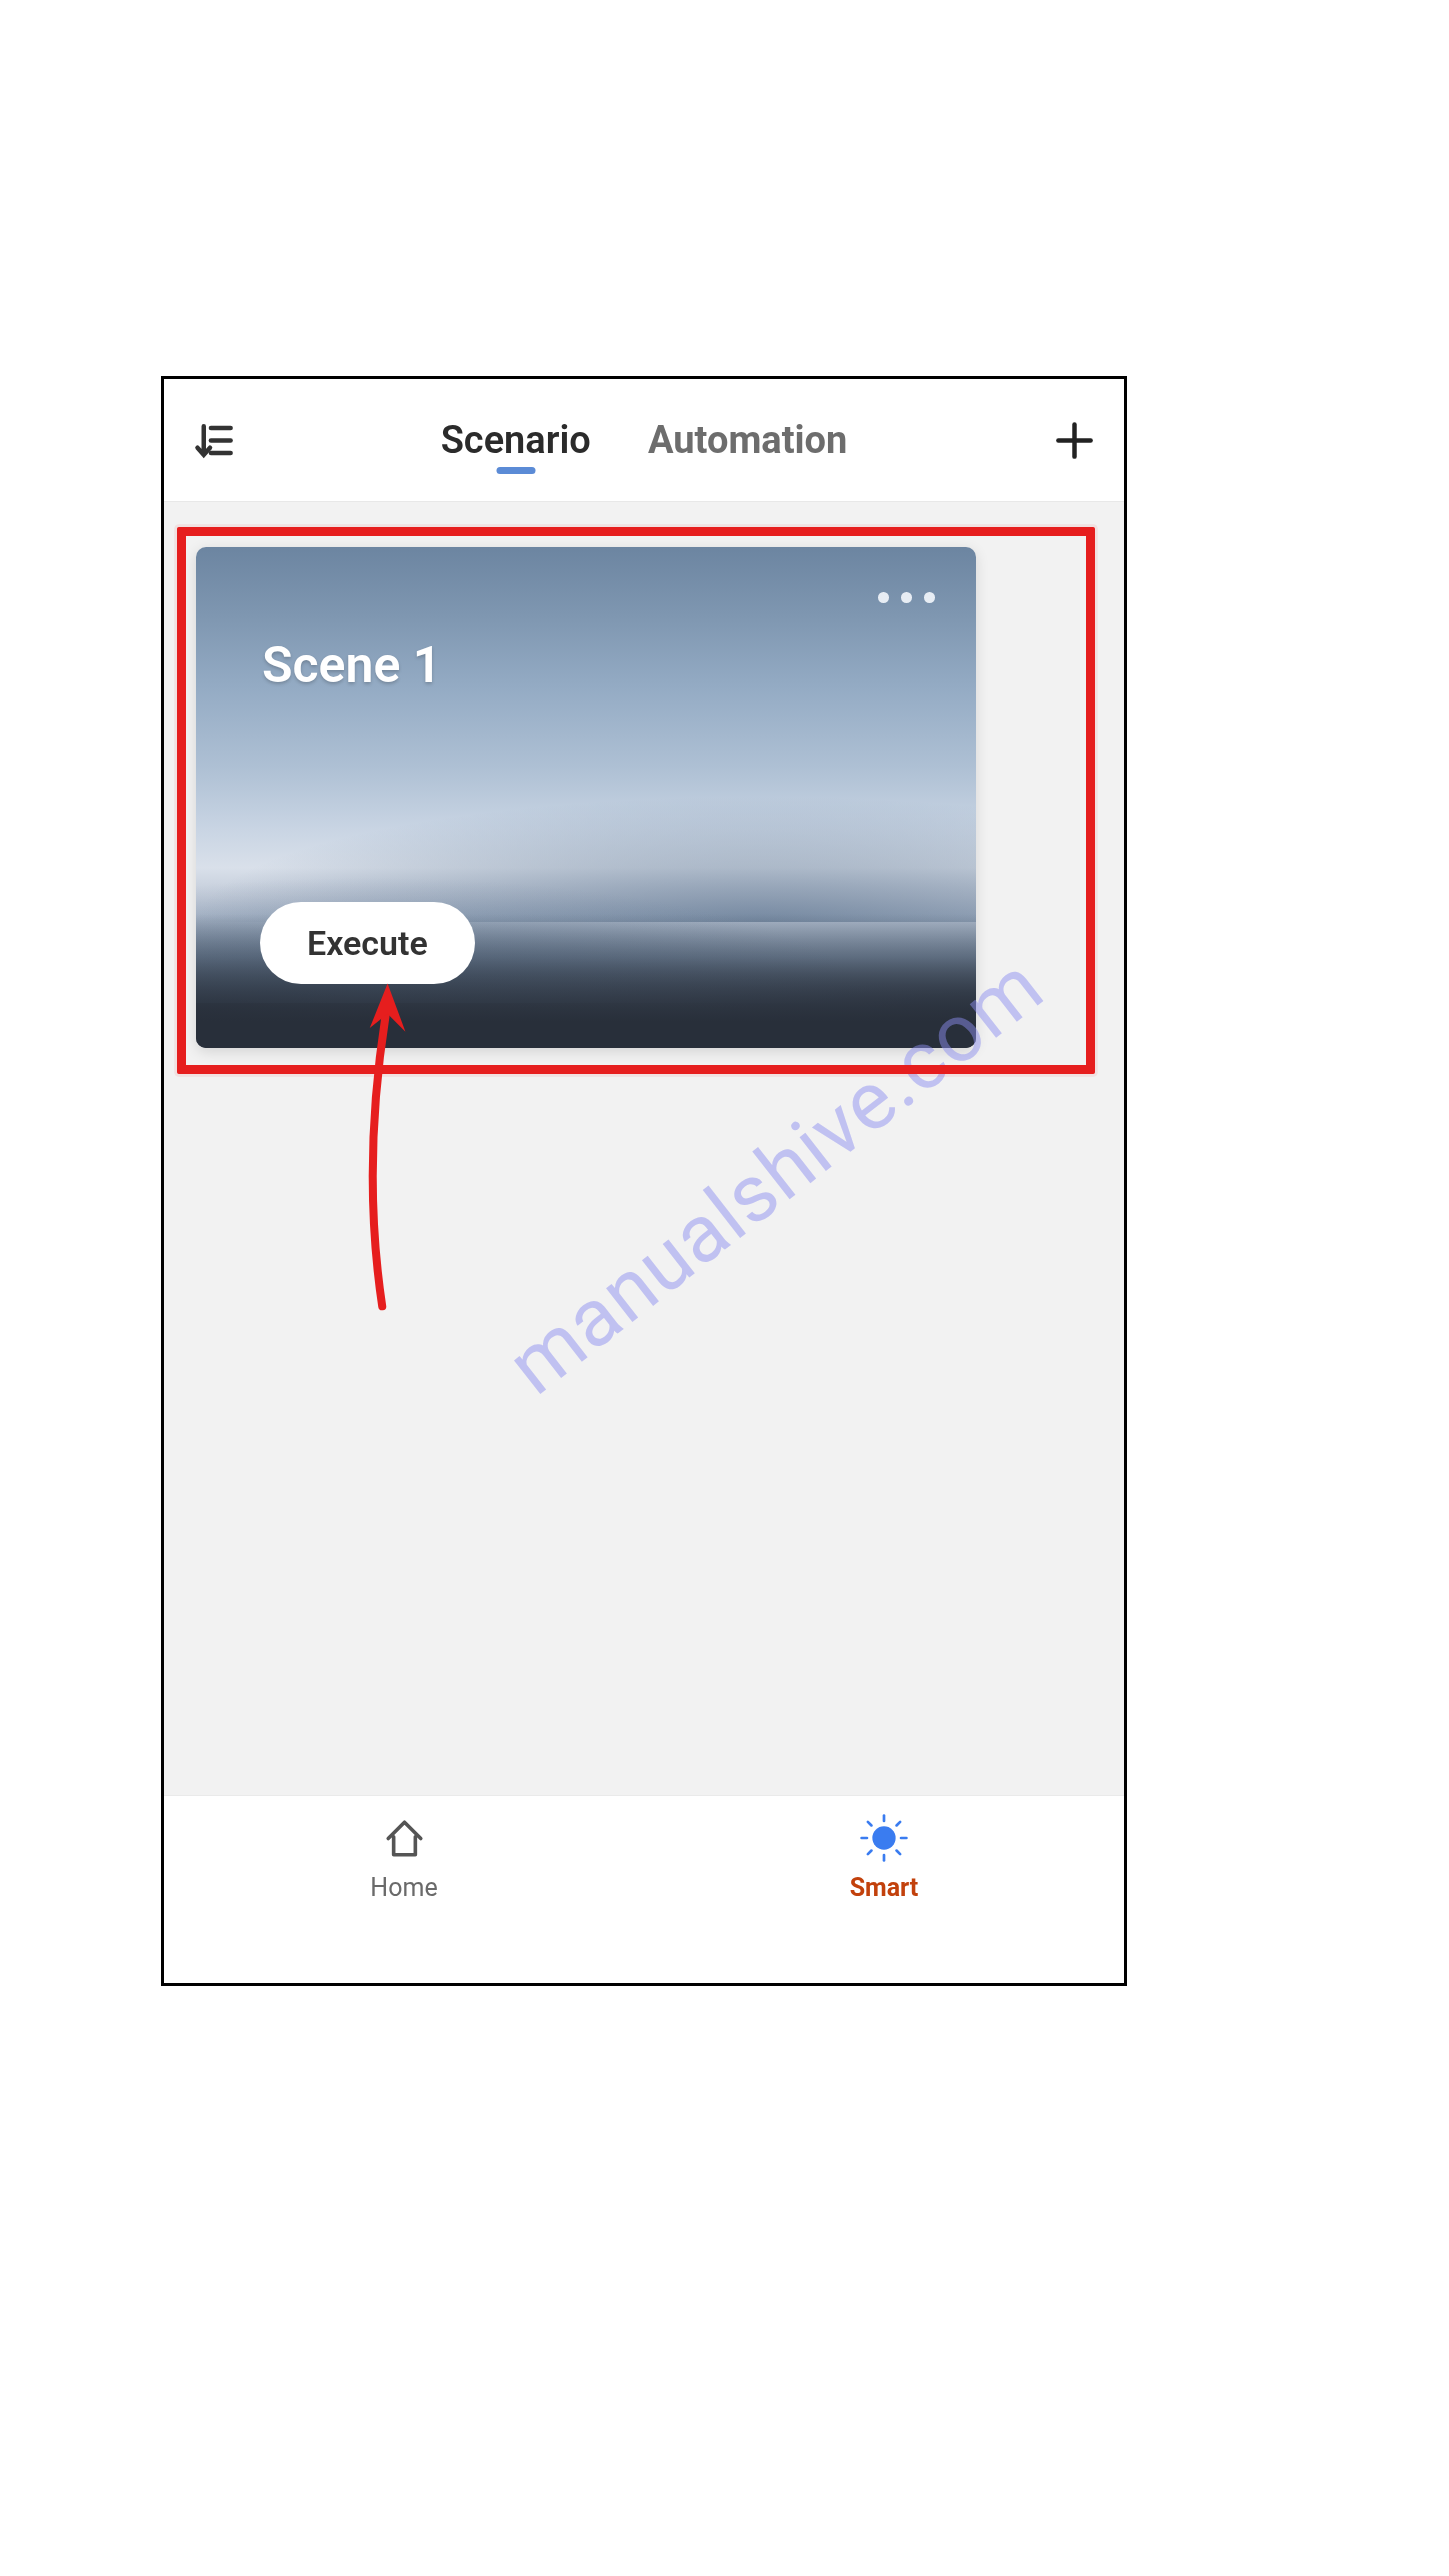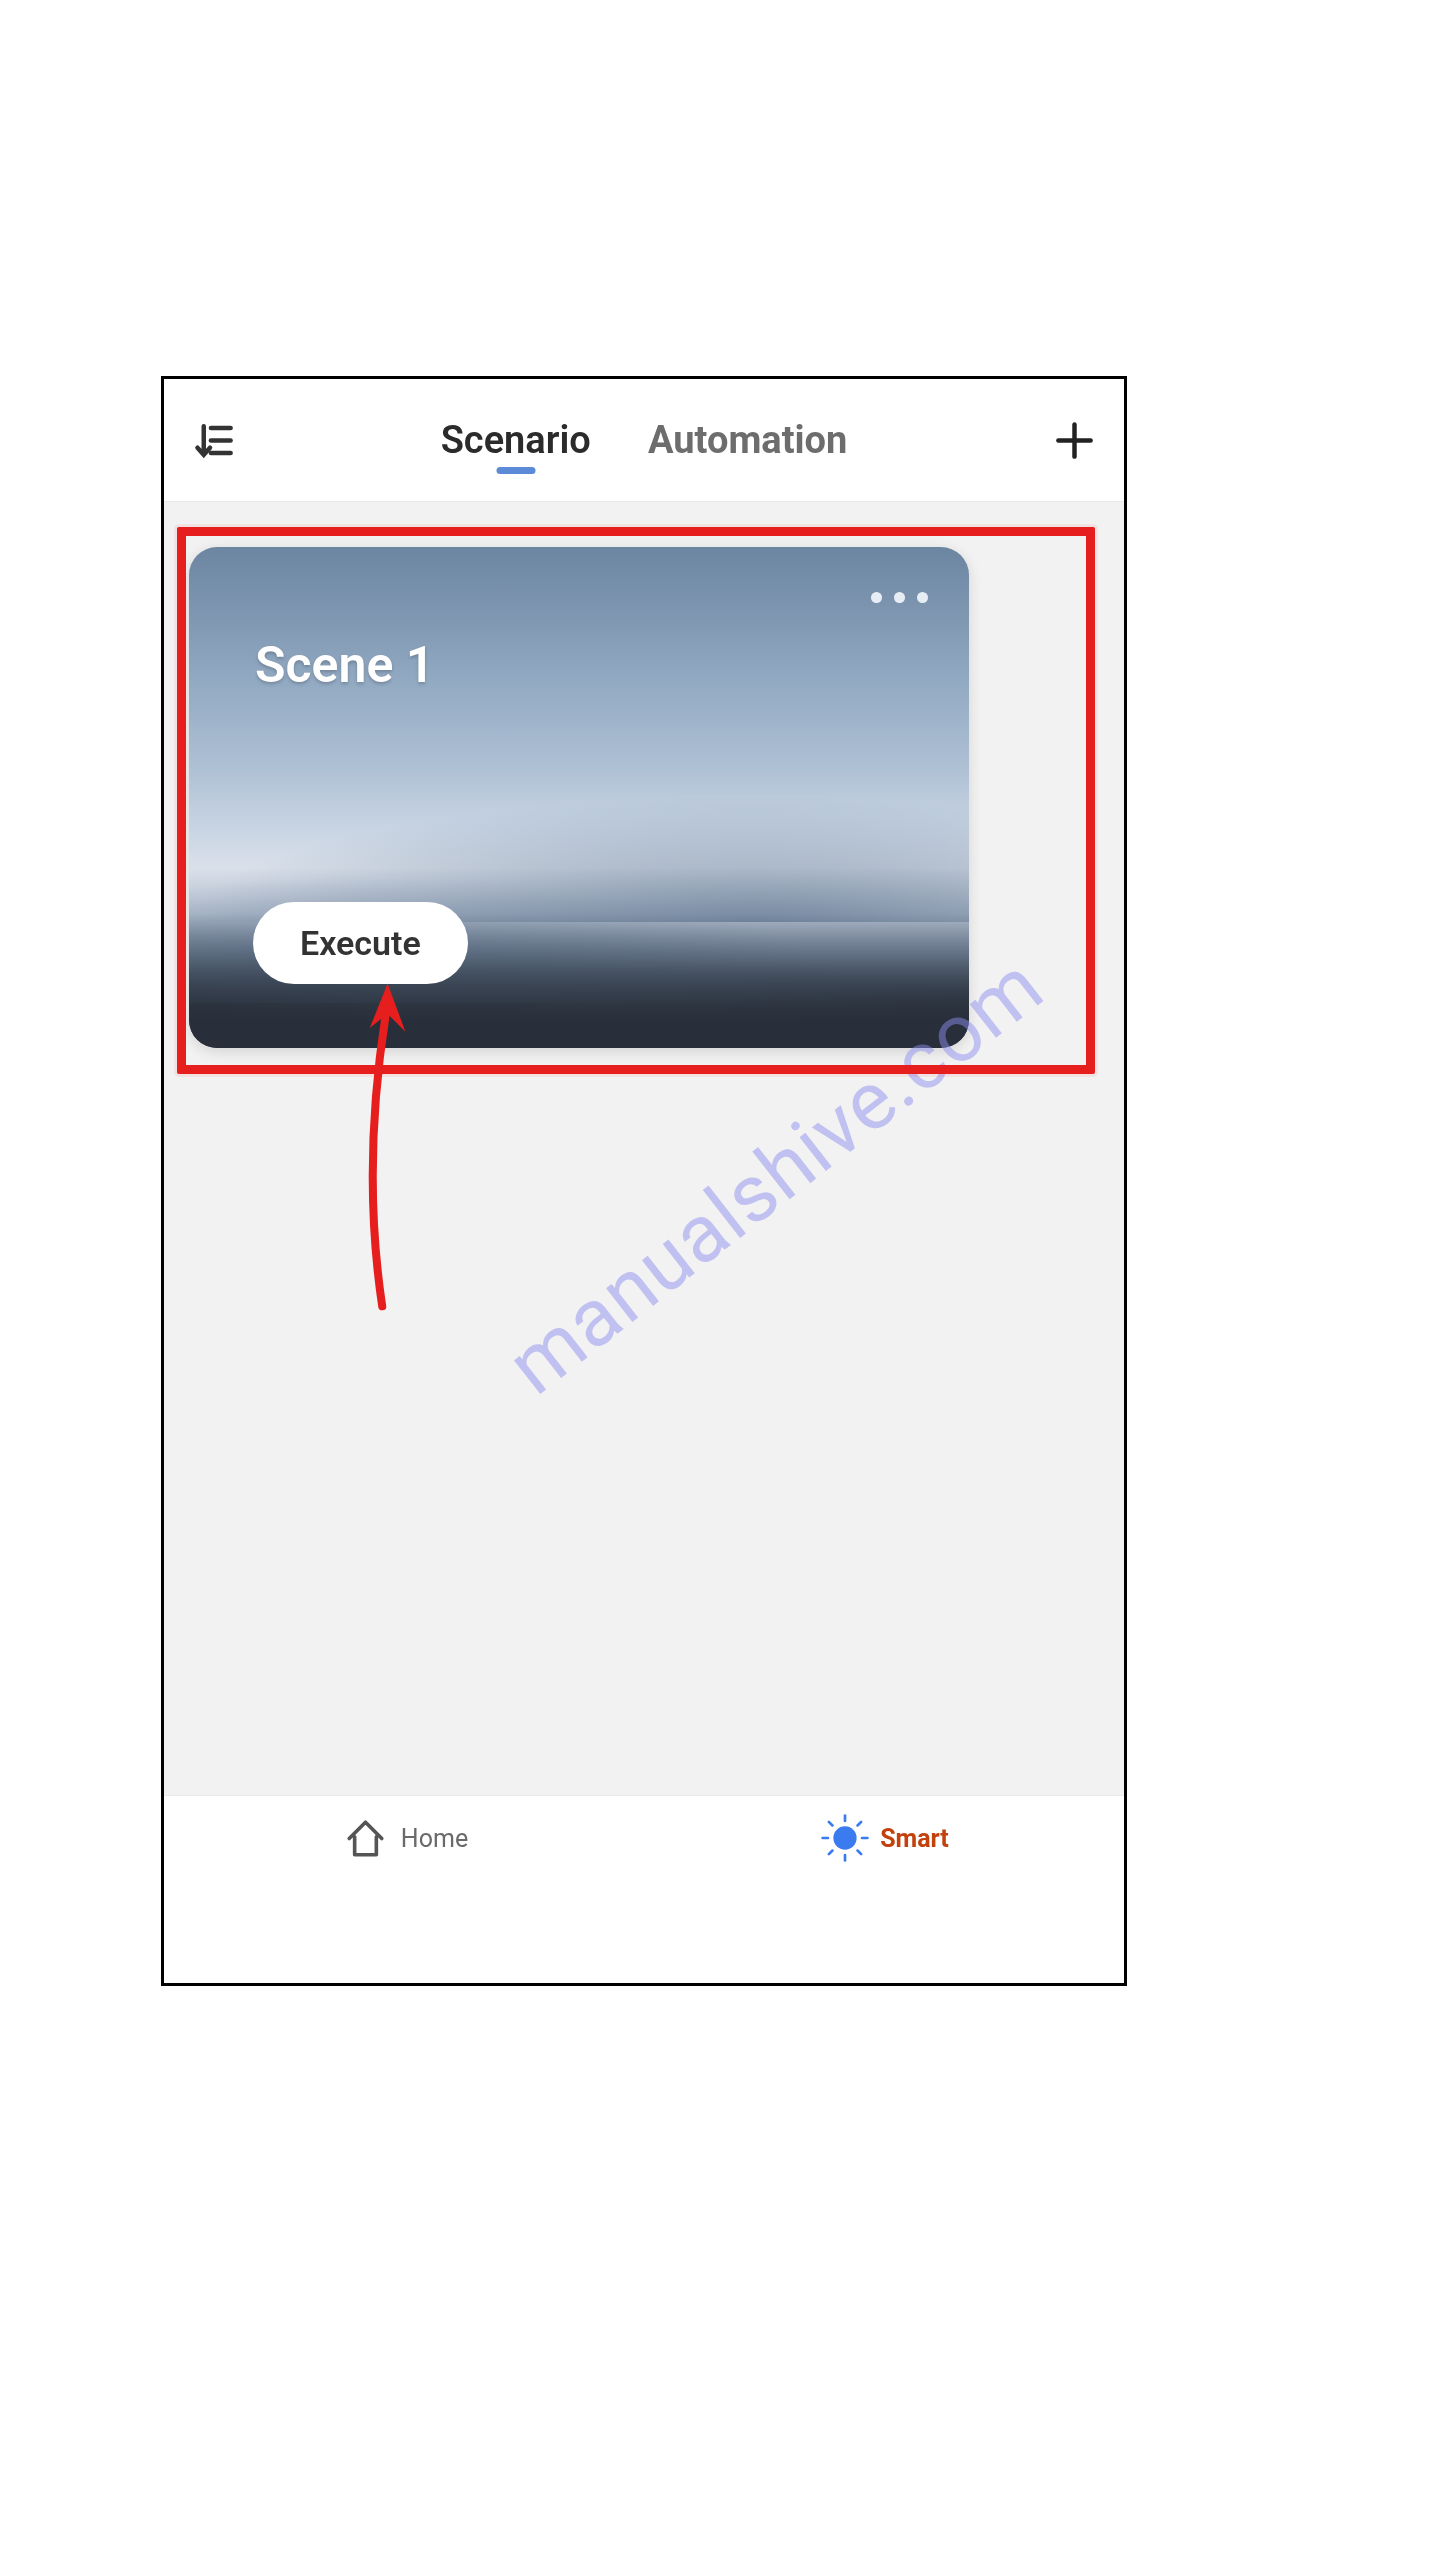--- a/index.html
+++ b/index.html
@@ -89,25 +89,25 @@
     width: 918px;
     height: 547px;
     border: 9px solid #e61e1e;
     border-radius: 1.8px;
     box-shadow: 0 0 0 2.7px rgba(230,30,30,0.08);
     z-index: 5;
     pointer-events: none;
   }
   .scene-card {
     position: absolute;
-    left: 25px;
+    left: 32px;
     top: 45px;
     width: 780px;
     height: 501px;
-    border-radius: 28px;
+    border-radius: 10px;
     overflow: hidden;
     cursor: pointer;
     background:
       linear-gradient(180deg, #6c85a1 0%, #7f97b1 14%, #94abc4 28%, #aec0d4 44%, #c8d4e3 56%, #d9e0ea 64%, #c1cad8 70%, #8195ad 82%, #3b4657 92%, #282f3a 100%);
     box-shadow: 0 3.6px 14.3px rgba(0,0,0,0.12);
   }
   
   .scene-card .ridge1, .scene-card .ridge2, .scene-card .ridge3, .scene-card .ridge4 {
     position: absolute; left: -45px; right: -45px; height: 268px;
   }
@@ -184,25 +184,24 @@
     background: #ffffff;
     border-top: 0.9px solid #eaeaea;
     display: flex;
     align-items: flex-start;
     justify-content: space-around;
     padding-top: 16px;
   }
   .nav-item {
     flex: 1;
     display: flex;
-    flex-direction: row;
+    flex-direction: column;
     align-items: center;
     gap: 9px;
     cursor: pointer;
-    justify-content: center;
   }
   .nav-icon { width: 52px; height: 52px; display:flex; align-items:center; justify-content:center; }
   .nav-label { font-size: 25px; color: #6a6a6a; }
   .nav-item.active .nav-label { color: #c2410c; font-weight: bold; }
 </style>
 </head>
 <body>
 
 <div class="page">
   <div class="phone">

